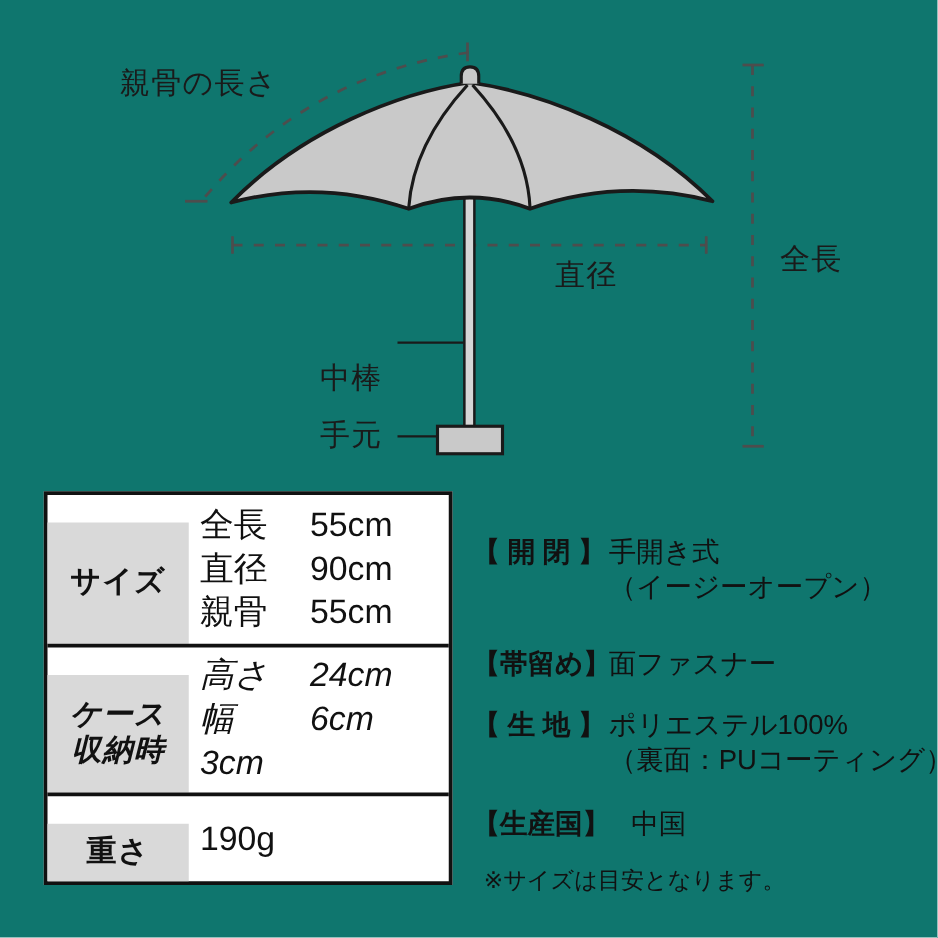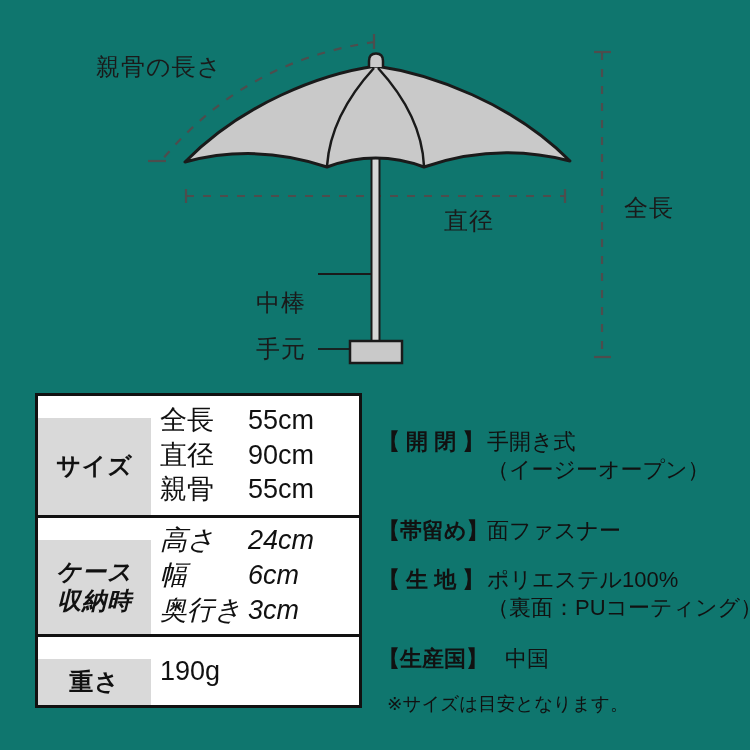--- a/index.html
+++ b/index.html
@@ -138,21 +138,20 @@
       <div class="spec-values">
         <div class="spec-pair">
           <span class="lbl">高さ</span>
           <span class="val">24cm</span>
         </div>
         <div class="spec-pair">
           <span class="lbl">幅</span>
           <span class="val">6cm</span>
         </div>
         <div class="spec-pair">
-          <span class="lbl">奥行き</span>
           <span class="val">3cm</span>
         </div>
       </div>
     </div>
 
     <div class="spec-row row-weight">
       <div class="spec-header">重さ</div>
       <div class="spec-single">190g</div>
     </div>
 

